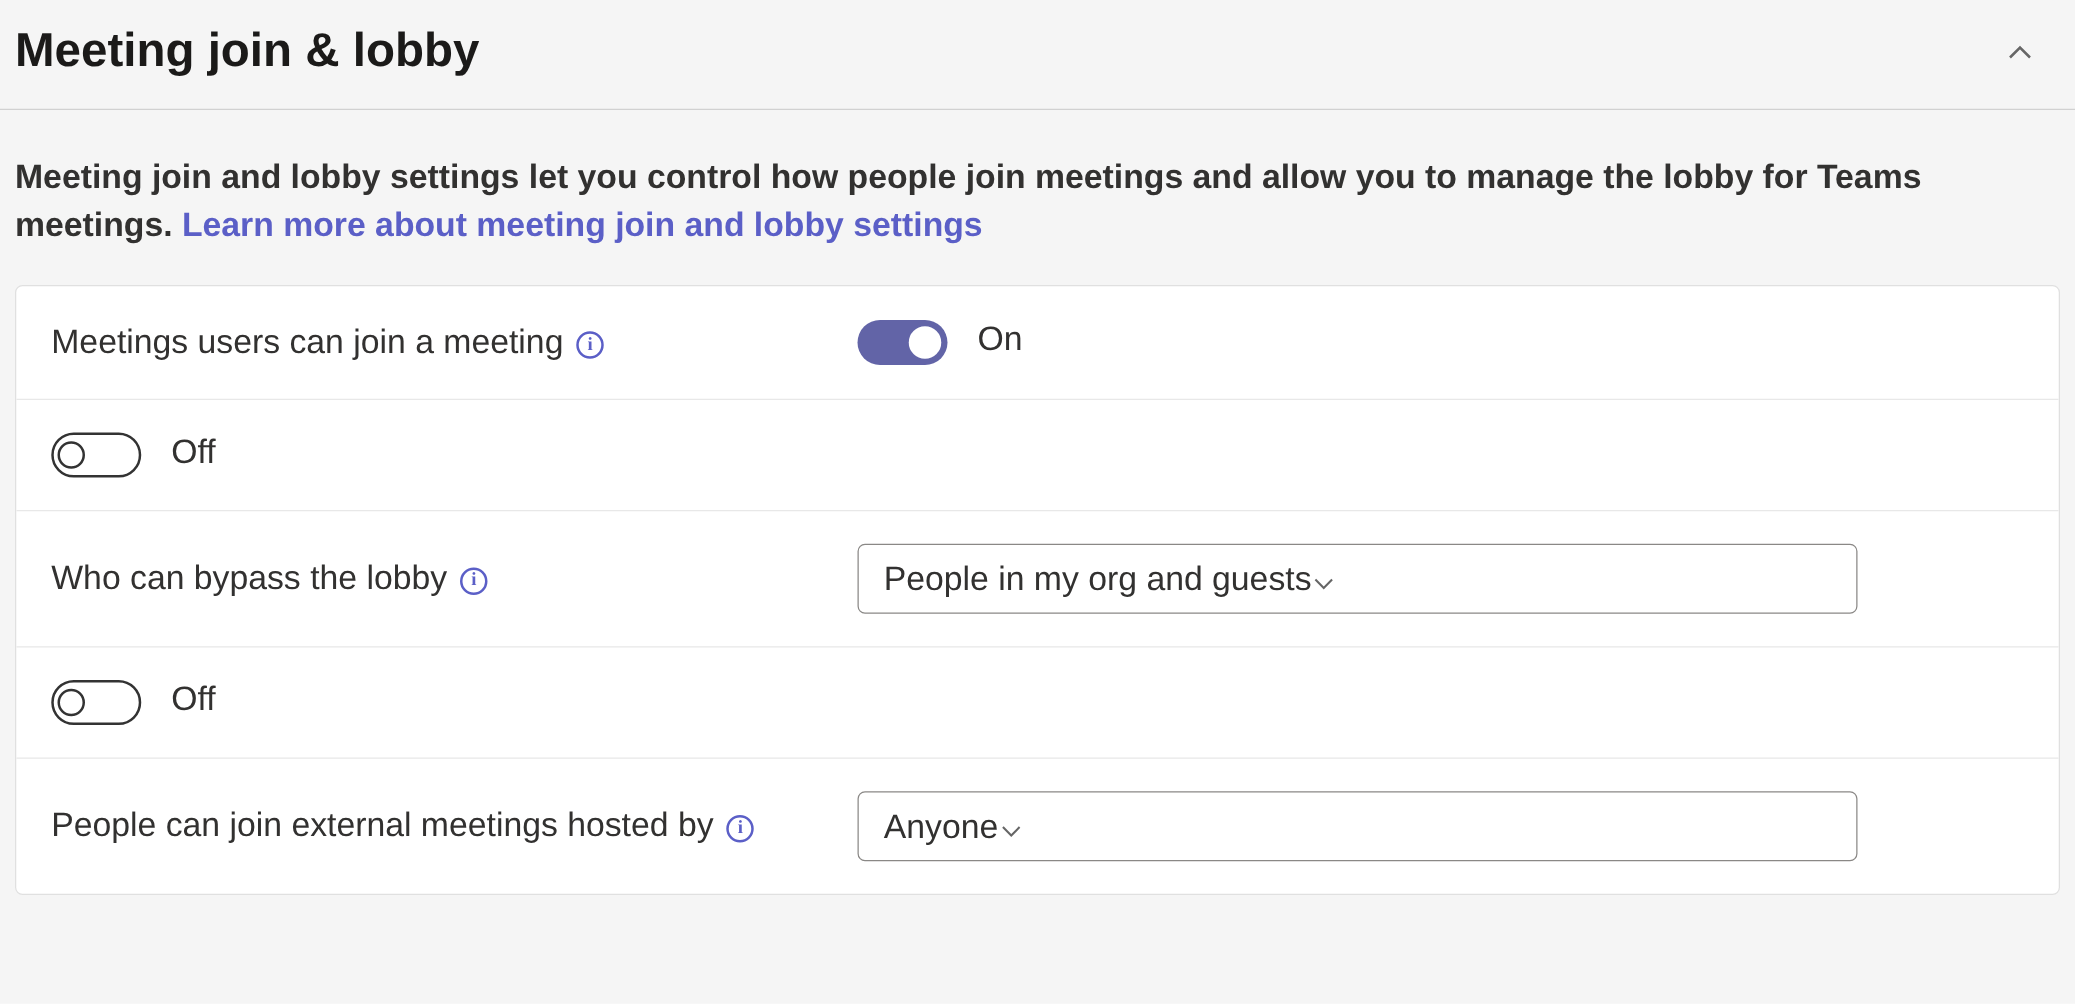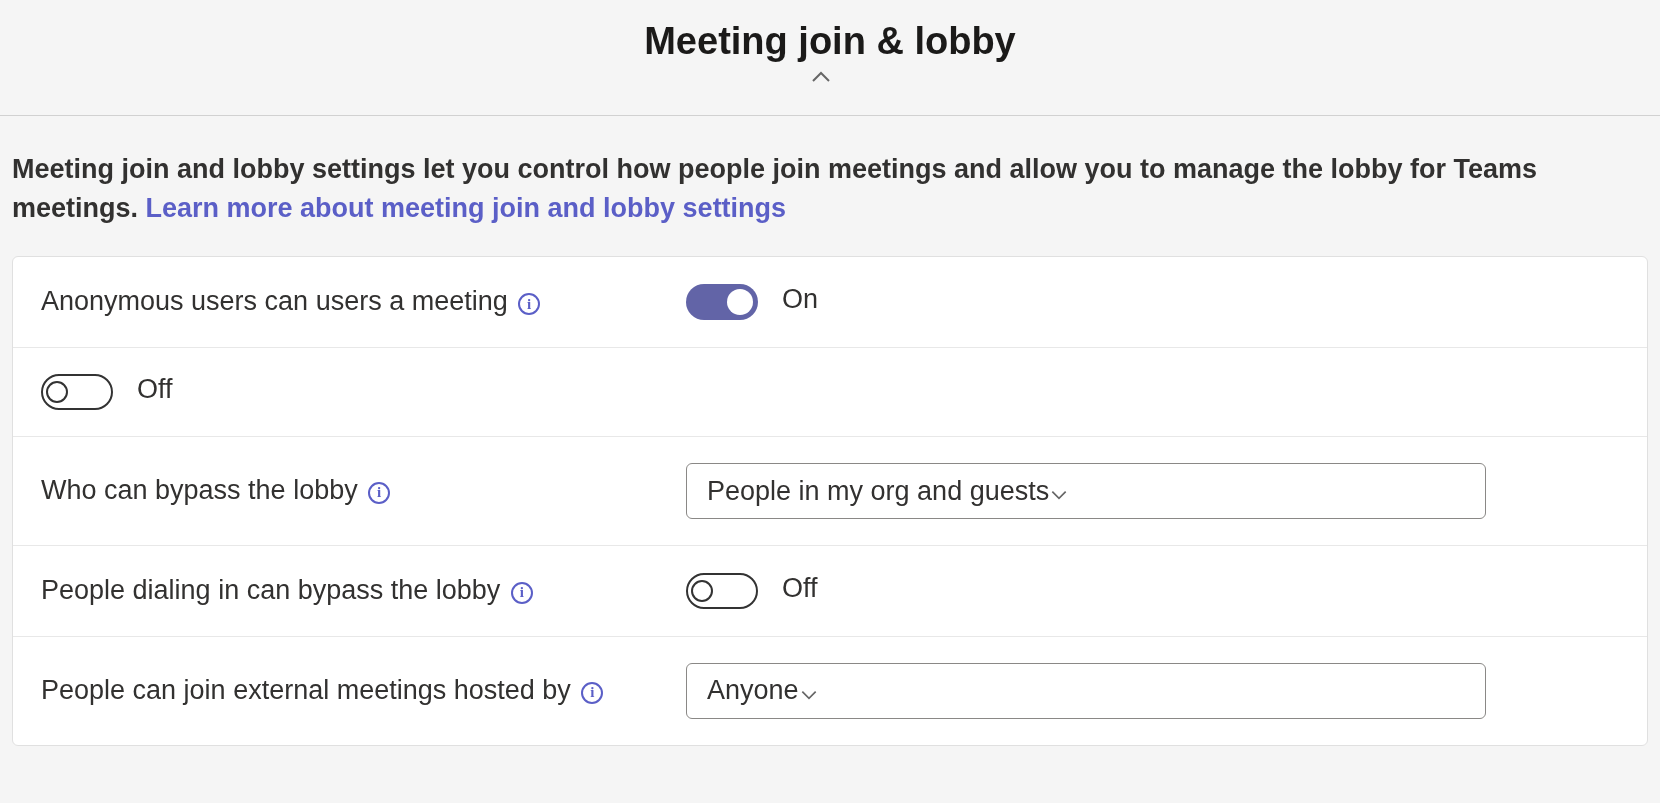--- a/index.html
+++ b/index.html
@@ -13,21 +13,20 @@
       color: #242424;
       width: 1660px;
       padding: 0;
     }
     .section-header {
       display: flex;
       justify-content: space-between;
       align-items: center;
       padding: 20px 12px 24px 12px;
       border-bottom: 1px solid #d1d1d1;
-      flex-direction: column;
     }
     .section-title {
       font-size: 38px;
       font-weight: 700;
       color: #1b1a19;
     }
     .collapse-icon {
       width: 28px;
       height: 28px;
       display: flex;
@@ -196,21 +195,21 @@
 
 <div class="section-description">
   <span>Meeting join and lobby settings let you control how people join meetings and allow you to manage the lobby for Teams meetings. </span>
   <a class="link">Learn more about meeting join and lobby settings</a>
 </div>
 
 <div class="settings-card">
 
   <div class="setting-row">
     <div class="setting-label-col">
-      <span class="setting-label">Anonymous users can users a meeting</span>
+      <span class="setting-label">Meetings users can join a meeting</span>
       <span class="info-icon"></span>
     </div>
     <div class="setting-control-col">
       <div class="toggle">
         <div class="toggle-track on">
           <div class="toggle-knob"></div>
         </div>
         <span class="toggle-text">On</span>
       </div>
     </div>
@@ -238,24 +237,20 @@
         <span class="dropdown-chevron">
           <svg viewBox="0 0 24 24">
               <polyline points="4,8 12,16 20,8"></polyline>
             </svg>
         </span>
       </div>
     </div>
   </div>
 
   <div class="setting-row">
-    <div class="setting-label-col">
-      <span class="setting-label">People dialing in can bypass the lobby</span>
-      <span class="info-icon"></span>
-    </div>
     <div class="setting-control-col">
       <div class="toggle">
         <div class="toggle-track off">
           <div class="toggle-knob"></div>
         </div>
         <span class="toggle-text">Off</span>
       </div>
     </div>
   </div>
 

